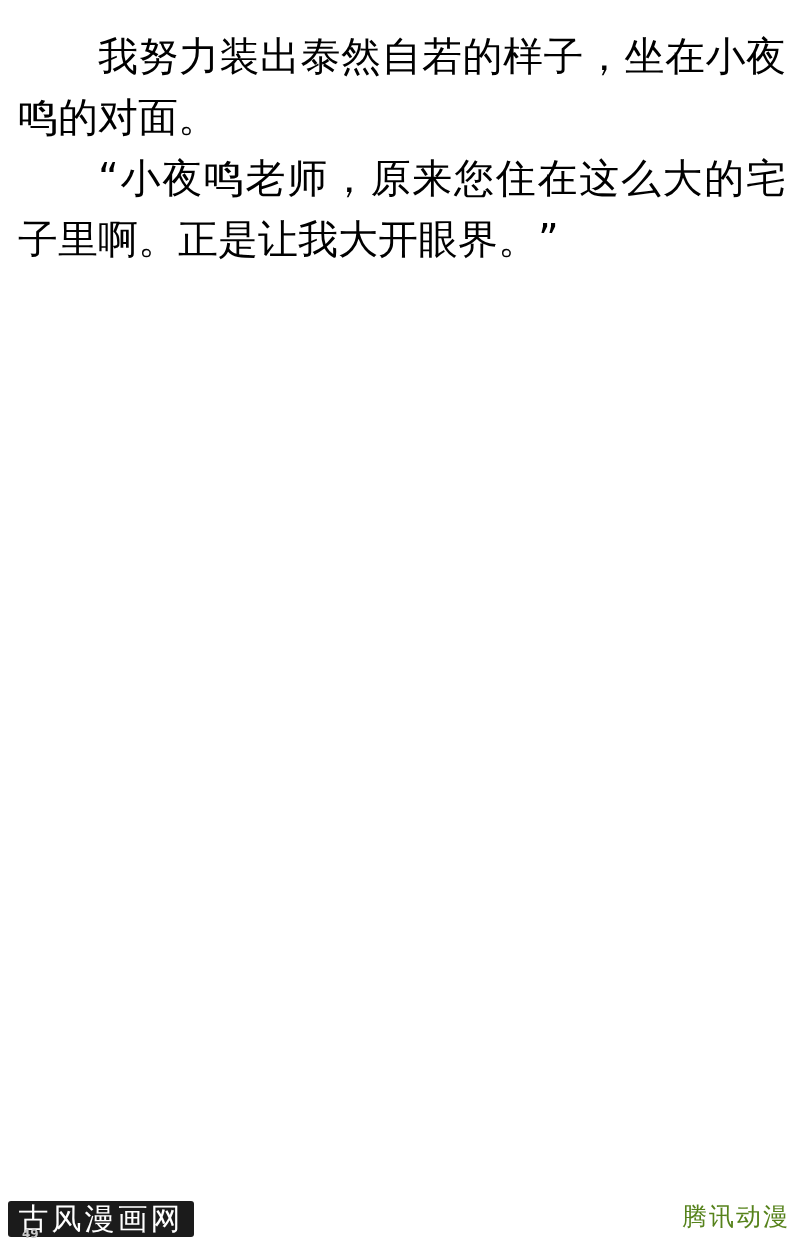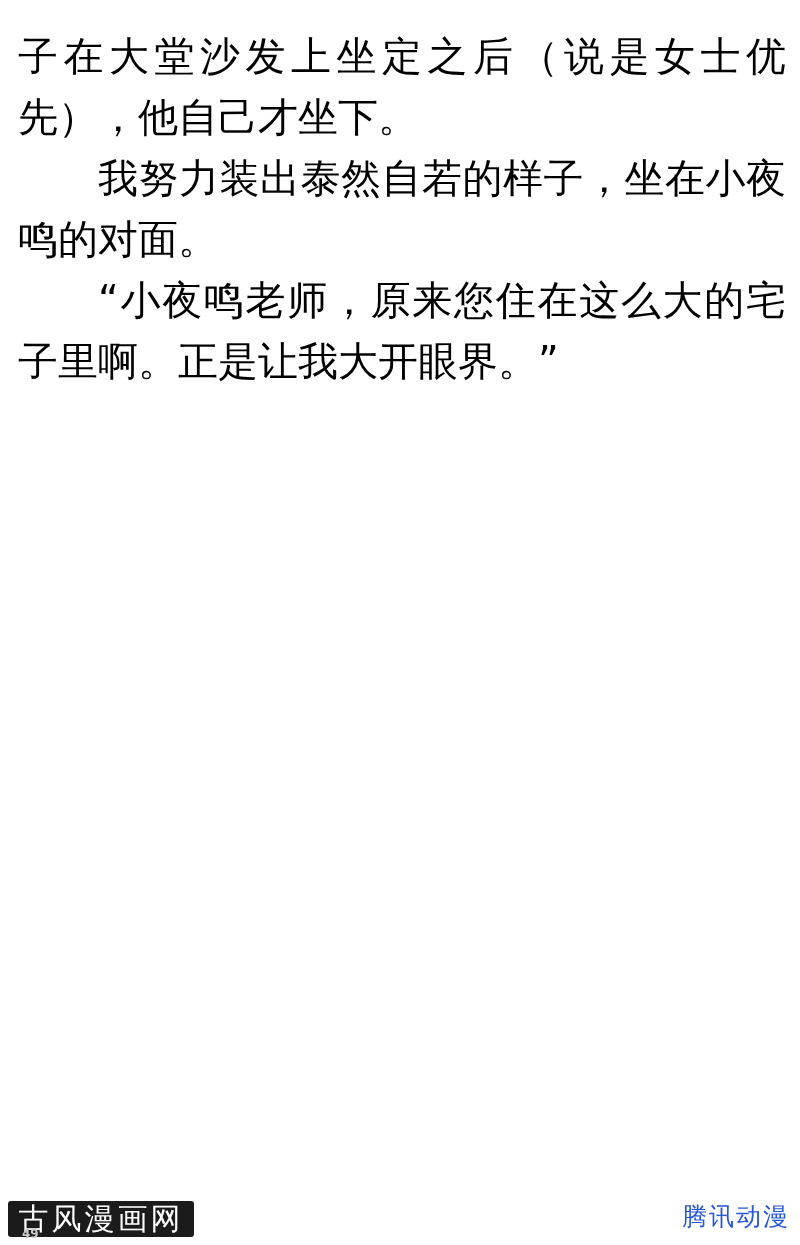--- a/index.html
+++ b/index.html
@@ -53,42 +53,41 @@
   .watermark-left span {
     color: #ffffff;
     font-size: 30px;
     letter-spacing: 3px;
     font-family: "DejaVu Sans", "Liberation Sans", sans-serif;
   }
   .watermark-right {
     position: absolute;
     right: 10px;
     bottom: 12px;
-    color: #1d4ed8;
+    color: #4d7c0f;
     font-size: 25px;
     letter-spacing: 2px;
     opacity: 0.95;
     font-family: "DejaVu Sans", "Liberation Sans", sans-serif;
   }
   .page-number {
     position: absolute;
     left: 22px;
     bottom: 4px;
     color: #c9c9c9;
     font-size: 12px;
     font-weight: bold;
   }
 </style>
 </head>
 <body>
 
 <div class="page">
 
   <div class="text-body">
-    <p class="para">子在大堂沙发上坐定之后（说是女士优先），他自己才坐下。</p>
     <p class="para indent">我努力装出泰然自若的样子，坐在小夜鸣的对面。</p>
     <p class="para indent">“小夜鸣老师，原来您住在这么大的宅子里啊。正是让我大开眼界。”</p>
   </div>
 
   <div class="watermark-left">
     <span>古风漫画网</span>
   </div>
 
   <div class="watermark-right">腾讯动漫</div>
 

